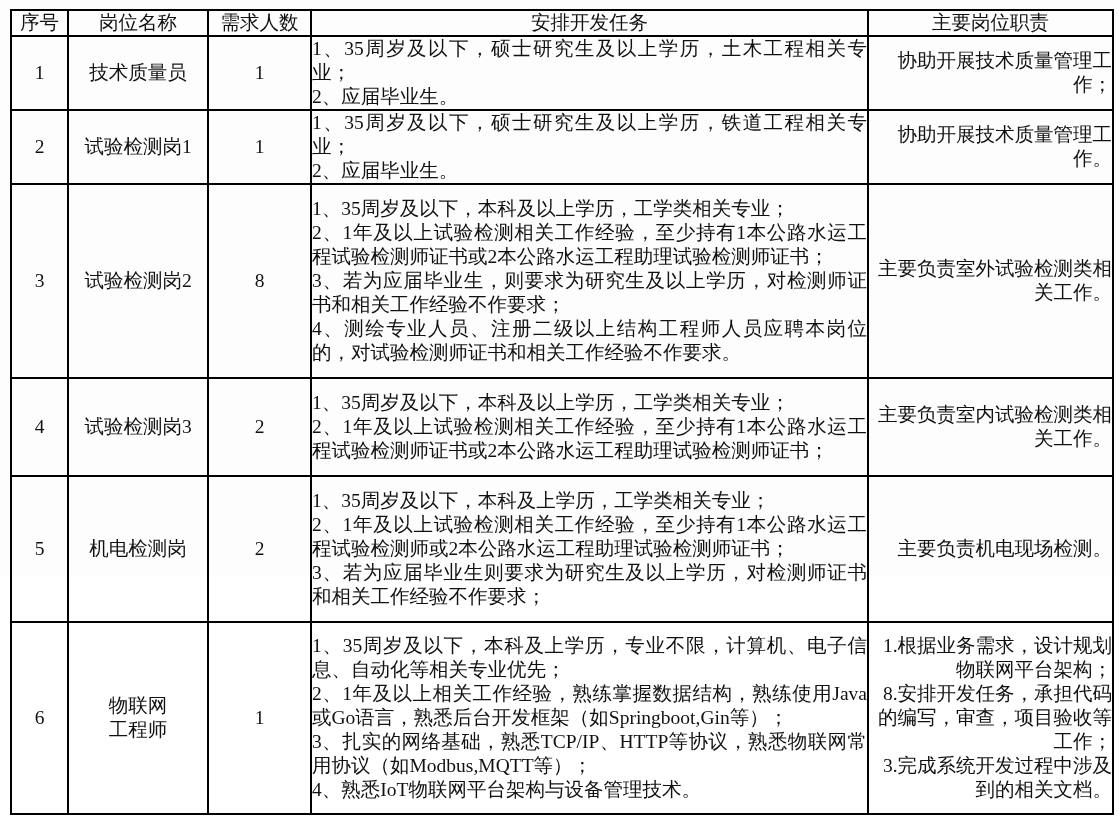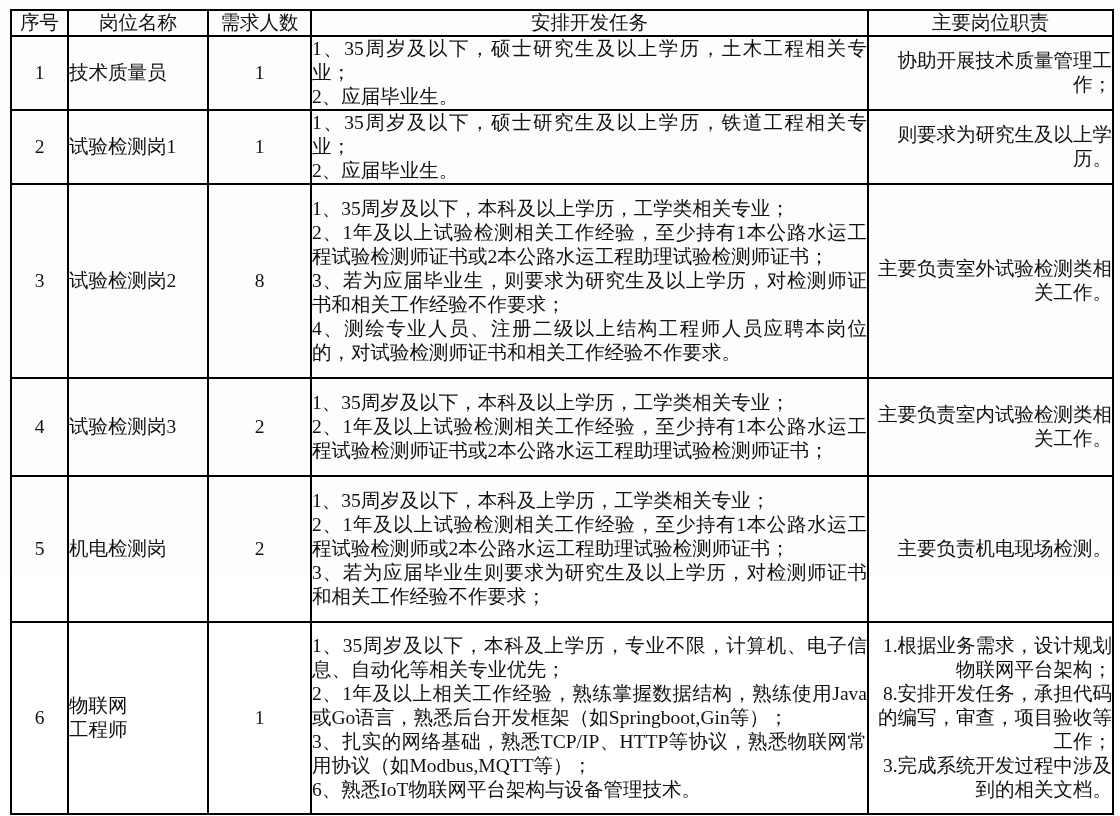--- a/index.html
+++ b/index.html
@@ -50,21 +50,21 @@
   tr.h-r4   { height: 98px; }
   tr.h-r5   { height: 146px; }
   tr.h-r6   { height: 192px; }
 
   th.hdr { text-align: center; }
 
   td.c-no, td.c-count {
     text-align: center;
   }
   td.c-title {
-    text-align: left;
+    text-align: center;
     white-space: pre-line;
   }
   td.c-req {
     text-align: justify;
     white-space: pre-line;
     padding: 1px 4px 1px 6px;
     vertical-align: middle;
   }
   td.c-duty {
     text-align: right;
@@ -102,21 +102,21 @@
         <td class="c-req">1、35周岁及以下，硕士研究生及以上学历，土木工程相关专业；
 2、应届毕业生。</td>
         <td class="c-duty">协助开展技术质量管理工作；</td>
       </tr>
       <tr class="h-r2">
         <td class="c-no">2</td>
         <td class="c-title">试验检测岗1</td>
         <td class="c-count">1</td>
         <td class="c-req">1、35周岁及以下，硕士研究生及以上学历，铁道工程相关专业；
 2、应届毕业生。</td>
-        <td class="c-duty">则要求为研究生及以上学历。</td>
+        <td class="c-duty">协助开展技术质量管理工作。</td>
       </tr>
       <tr class="h-r3">
         <td class="c-no">3</td>
         <td class="c-title">试验检测岗2</td>
         <td class="c-count">8</td>
         <td class="c-req">1、35周岁及以下，本科及以上学历，工学类相关专业；
 2、1年及以上试验检测相关工作经验，至少持有1本公路水运工程试验检测师证书或2本公路水运工程助理试验检测师证书；
 3、若为应届毕业生，则要求为研究生及以上学历，对检测师证书和相关工作经验不作要求；
 4、测绘专业人员、注册二级以上结构工程师人员应聘本岗位的，对试验检测师证书和相关工作经验不作要求。</td>
         <td class="c-duty">主要负责室外试验检测类相关工作。</td>
@@ -139,20 +139,20 @@
         <td class="c-duty">主要负责机电现场检测。</td>
       </tr>
       <tr class="h-r6">
         <td class="c-no">6</td>
         <td class="c-title">物联网
 工程师</td>
         <td class="c-count">1</td>
         <td class="c-req">1、35周岁及以下，本科及上学历，专业不限，计算机、电子信息、自动化等相关专业优先；
 2、1年及以上相关工作经验，熟练掌握数据结构，熟练使用Java或Go语言，熟悉后台开发框架（如Springboot,Gin等）；
 3、扎实的网络基础，熟悉TCP/IP、HTTP等协议，熟悉物联网常用协议（如Modbus,MQTT等）；
-6、熟悉IoT物联网平台架构与设备管理技术。</td>
+4、熟悉IoT物联网平台架构与设备管理技术。</td>
         <td class="c-duty">1.根据业务需求，设计规划物联网平台架构；
 8.安排开发任务，承担代码的编写，审查，项目验收等工作；
 3.完成系统开发过程中涉及到的相关文档。</td>
       </tr>
     </tbody>
   </table>
 </div>
 
 </body></html>

